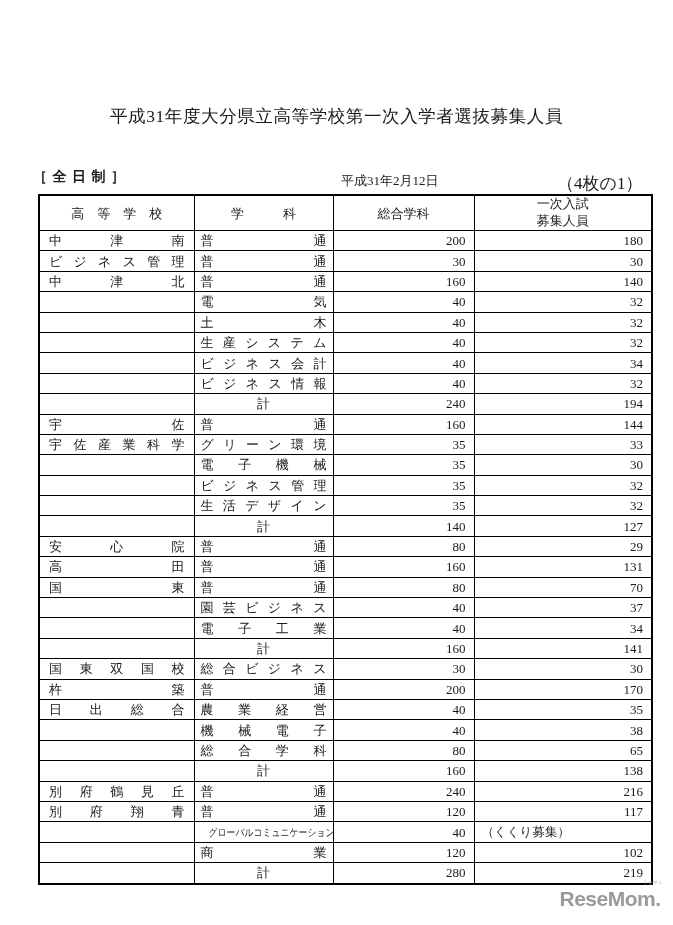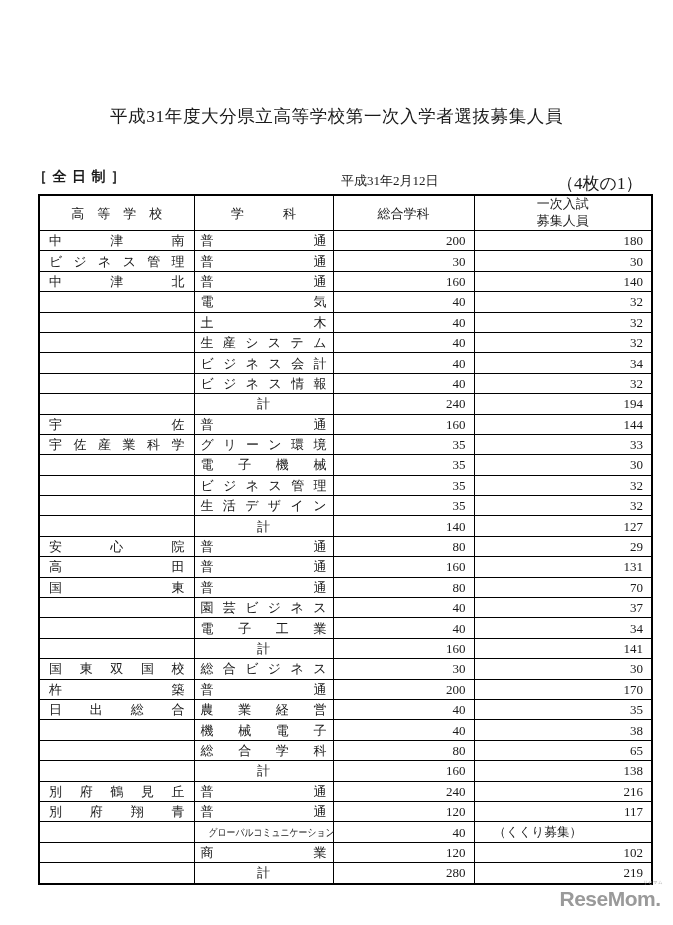--- a/index.html
+++ b/index.html
@@ -148,21 +148,20 @@
     padding-right: 8px;
     line-height: 19px;
     font-family: "Liberation Serif", "DejaVu Serif", serif;
   }
   .note {
     display: block;
     text-align: left;
     padding-left: 7px;
     line-height: 19px;
     font-size: 12.5px;
-    margin-left: 12px;
   }
   .blank { display: block; }
 
   
   .hd-two-line {
     display: block;
     text-align: center;
     line-height: 17px;
     font-family: Liberation Mono, monospace;
   }

